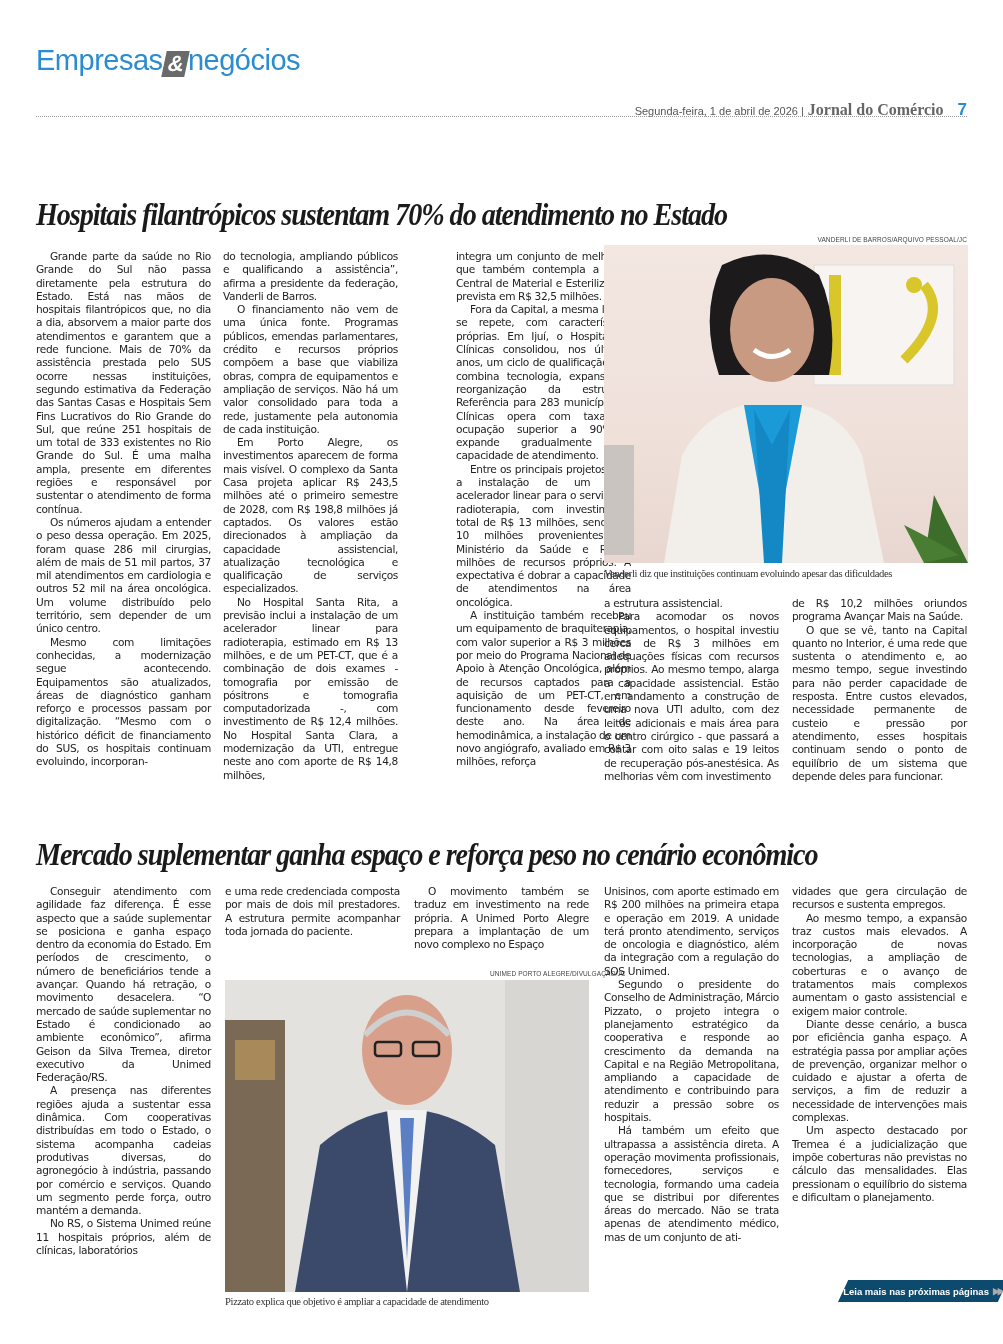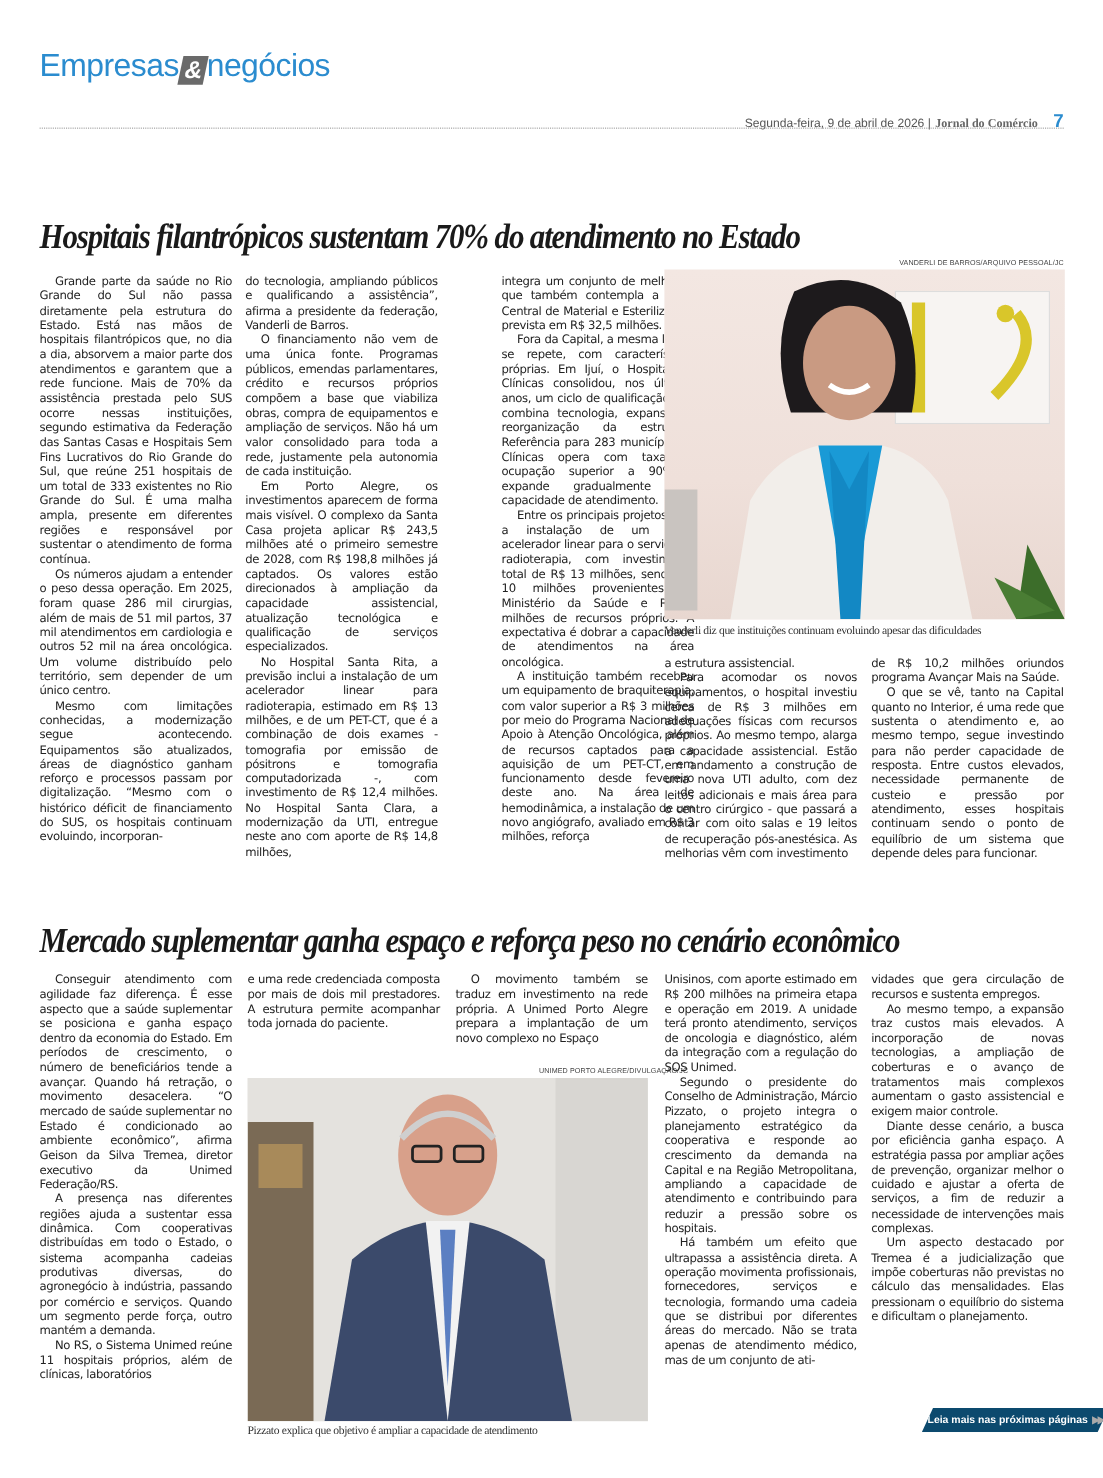--- a/index.html
+++ b/index.html
@@ -3,21 +3,21 @@
 <meta charset="utf-8">
 <style>
   * { box-sizing: border-box; margin: 0; padding: 0; }
   html, body { width: 1003px; height: 1344px; background: #ffffff; overflow: hidden; }
   body { position: relative; font-family: "Liberation Sans", sans-serif; color: #222; }
 
   .masthead { position: absolute; left: 36px; top: 44px; display: flex; align-items: center; font-family: "Liberation Sans", sans-serif; font-size: 29px; color: #2b8ccf; letter-spacing: -0.5px; }
   .masthead .amp { display: inline-block; background: #6a6a6a; color: #fff; font-size: 22px; font-weight: bold; padding: 0 4px; margin: 0 1px; transform: skewX(-12deg); line-height: 26px; height: 26px; margin-top: 6px; }
 
   .dateline { position: absolute; right: 36px; top: 100px; font-family: "Liberation Sans", sans-serif; font-size: 11px; color: #555; display: flex; align-items: baseline; gap: 4px; }
-  .dateline .paper { font-family: "Liberation Serif", serif; font-weight: bold; font-size: 11px; color: #666; }
+  .dateline .paper { font-family: "Liberation Serif", serif; font-weight: bold; font-size: 16px; color: #666; }
   .dateline .pagenum { color: #2b8ccf; font-size: 17px; font-weight: bold; margin-left: 10px; }
   .rule-dotted { position: absolute; left: 36px; right: 36px; top: 116px; border-top: 1px dotted #999; }
 
   .headline { position: absolute; left: 36px; font-family: "Liberation Serif", serif; font-style: italic; font-size: 32px; color: #1a1a1a; letter-spacing: -1.2px; transform: scaleX(0.88); transform-origin: left center; white-space: nowrap; }
   .h1 { top: 196px; }
   .h2 { top: 836px; }
 
   .col { position: absolute; font-family: "DejaVu Sans", sans-serif; font-size: 10.6px; line-height: 13.3px; color: #222; text-align: justify; hyphens: auto; letter-spacing: -0.35px; }
   .col p { text-indent: 14px; }
   .col p.noindent { text-indent: 0; }
@@ -35,21 +35,21 @@
 </head>
 <body>
 
 <div class="masthead">
   <span>Empresas</span>
     <span class="amp">&amp;</span>
     <span>negócios</span>
 </div>
 
 <div class="dateline">
-  <span>Segunda-feira, 9 de abril de 2026 |</span>
+  <span>Segunda-feira, 1 de abril de 2026 |</span>
   <span class="paper">Jornal do Comércio</span>
   <span class="pagenum">7</span>
 </div>
 <div class="rule-dotted"></div>
 
 <h1 class="headline h1">Hospitais filantrópicos sustentam 70% do atendimento no Estado</h1>
 
 <div class="col" style="left:36px; top:250px; width:175px;">
   <p>Grande parte da saúde no Rio Grande do Sul não passa diretamente pela estrutura do Estado. Está nas mãos de hospitais filantrópicos que, no dia a dia, absorvem a maior parte dos atendimentos e garantem que a rede funcione. Mais de 70% da assistência prestada pelo SUS ocorre nessas instituições, segundo estimativa da Federação das Santas Casas e Hospitais Sem Fins Lucrativos do Rio Grande do Sul, que reúne 251 hospitais de um total de 333 existentes no Rio Grande do Sul. É uma malha ampla, presente em diferentes regiões e responsável por sustentar o atendimento de forma contínua.</p>
   <p>Os números ajudam a entender o peso dessa operação. Em 2025, foram quase 286 mil cirurgias, além de mais de 51 mil partos, 37 mil atendimentos em cardiologia e outros 52 mil na área oncológica. Um volume distribuído pelo território, sem depender de um único centro.</p>

